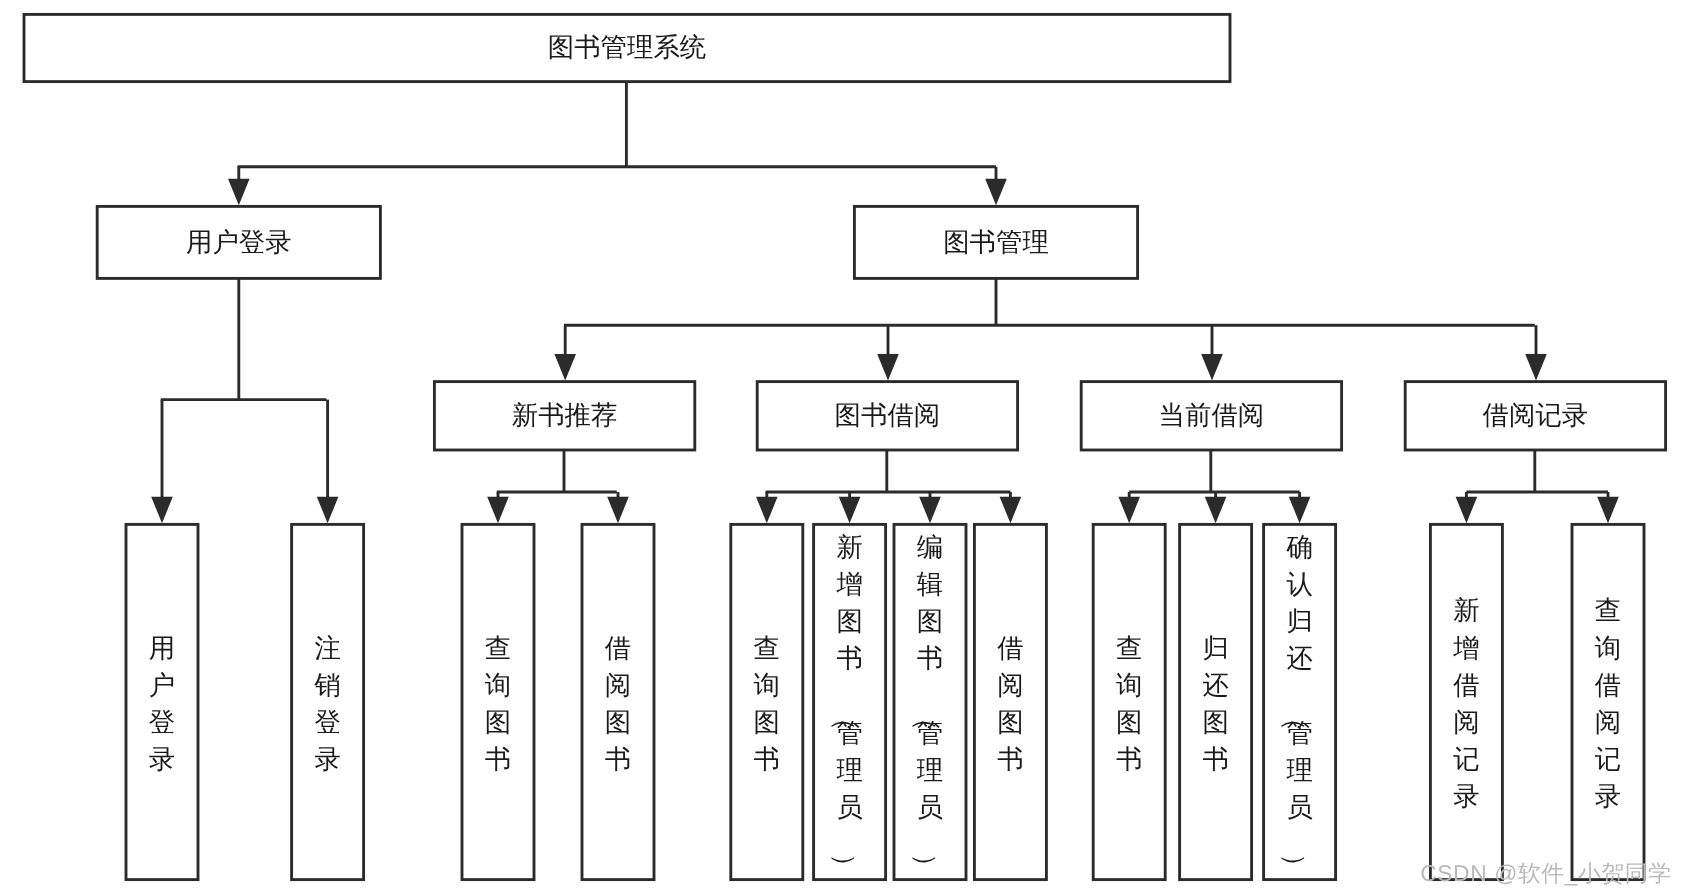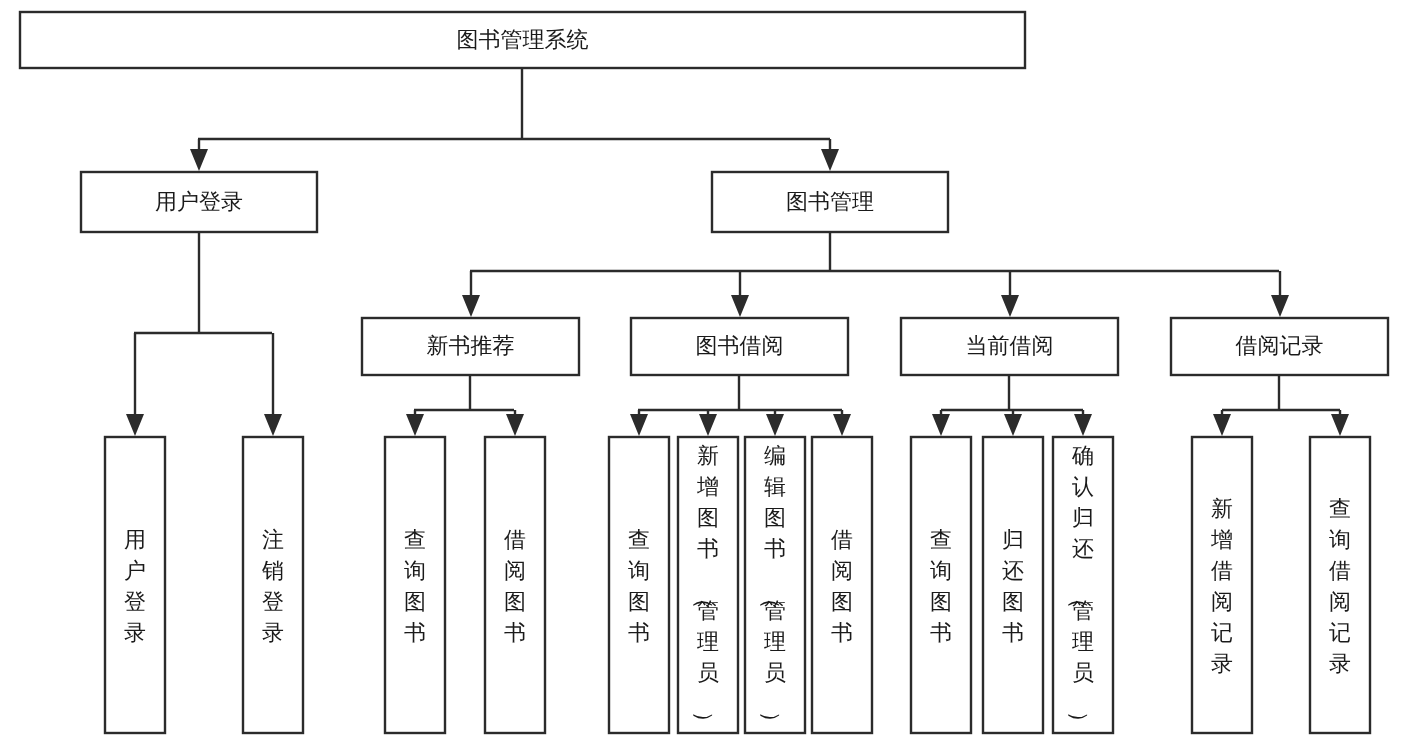--- a/index.html
+++ b/index.html
@@ -199,13 +199,14 @@
         <g>
           <rect x="1192" y="437" width="60" height="296" class="node-rect"></rect>
           <text x="1222" y="516.18" class="node-label-v"><tspan x="1222" dy="0">新</tspan><tspan x="1222" dy="31">增</tspan><tspan x="1222" dy="31">借</tspan><tspan x="1222" dy="31">阅</tspan><tspan x="1222" dy="31">记</tspan><tspan x="1222" dy="31">录</tspan></text>
         </g>
         <g>
           <rect x="1310" y="437" width="60" height="296" class="node-rect"></rect>
           <text x="1340" y="516.18" class="node-label-v"><tspan x="1340" dy="0">查</tspan><tspan x="1340" dy="31">询</tspan><tspan x="1340" dy="31">借</tspan><tspan x="1340" dy="31">阅</tspan><tspan x="1340" dy="31">记</tspan><tspan x="1340" dy="31">录</tspan></text>
         </g>
       </g>
   </svg>
+  <div class="watermark">CSDN @软件_小贺同学</div>
 </div>
 
 </body></html>

